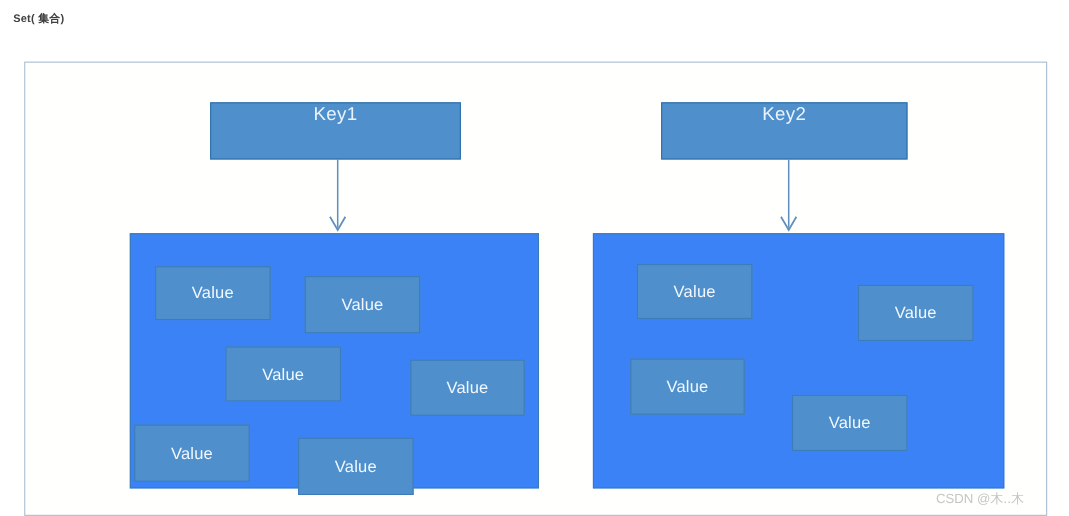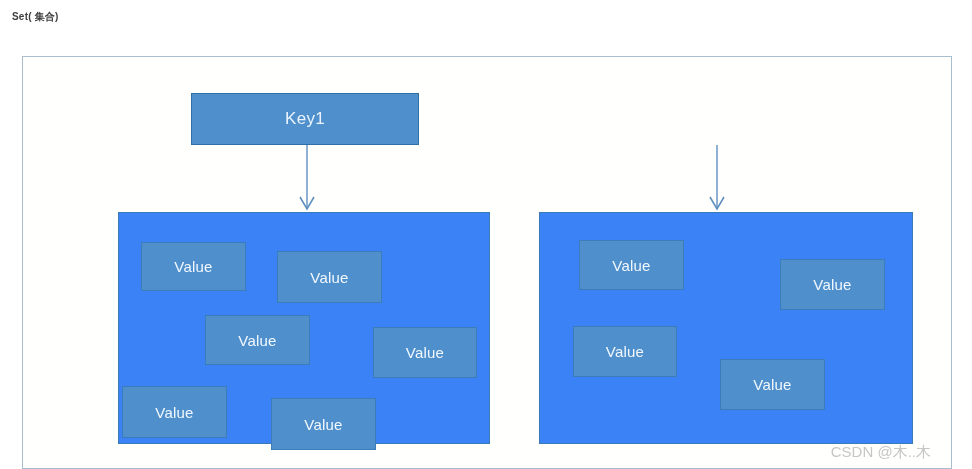--- a/index.html
+++ b/index.html
@@ -39,21 +39,21 @@
     box-sizing: border-box;
   }
 
   
   .key-box {
     position: absolute;
     background: #4e8fcc;
     border: 1px solid #2f6fa8;
     box-sizing: border-box;
     display: flex;
-    align-items: center;
+    align-items: flex-start;
     justify-content: center;
     color: #eaf3fb;
     font-size: 17px;
     letter-spacing: 0.3px;
   }
 
   .set-container {
     position: absolute;
     background: #3b82f6;
     border: 1px solid #3a7ab5;
@@ -81,21 +81,21 @@
   .arrow line, .arrow polyline {
     stroke: #5f8fbf;
     fill: none;
   }
 
   
   #watermark {
     position: absolute;
     right: 20px;
     bottom: 6px;
-    font-size: 15px;
+    font-size: 12px;
     color: #c6c6c6;
     white-space: nowrap;
   }
 </style>
 </head>
 <body>
 
 <div id="page-title">Set( 集合)</div>
 
 <div id="diagram-frame">
@@ -123,20 +123,23 @@
         <span>Value</span>
       </div>
       <div class="value-box" style="left: 3px; top: 173px; width: 105px; height: 52px;">
         <span>Value</span>
       </div>
       <div class="value-box" style="left: 152px; top: 185px; width: 105px; height: 52px;">
         <span>Value</span>
       </div>
     </div>
 
+  <div class="key-box" id="key-box-2" style="left: 578px; top: 36px; width: 224px; height: 52px;">
+    <span>Key2</span>
+  </div>
 
   <svg class="arrow" id="arrow-2" width="20" height="69" style="left: 684px; top: 88px;">
     <line x1="10" y1="0" x2="10" y2="62" stroke-width="1.4"></line>
     <polyline points="3,52 10,64 17,52" stroke-width="1.6"></polyline>
   </svg>
 
   <div class="set-container" id="set-container-2" style="left: 516px; top: 155px; width: 374px; height: 232px;">
       <div class="value-box" style="left: 39px; top: 27px; width: 105px; height: 50px;">
         <span>Value</span>
       </div>

